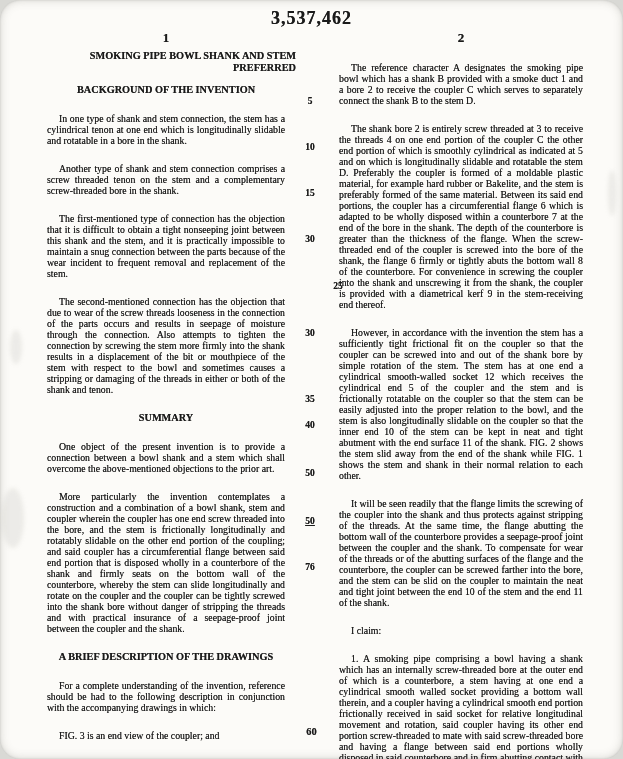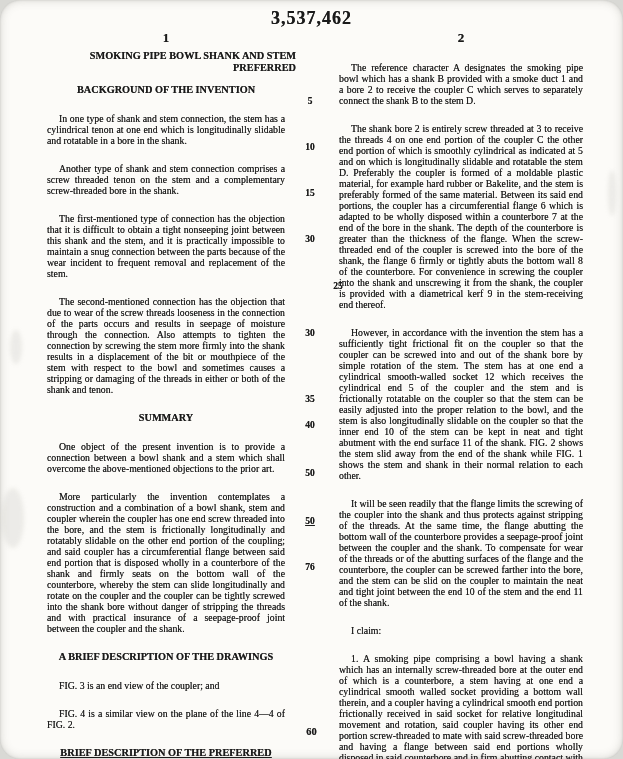--- a/index.html
+++ b/index.html
@@ -85,20 +85,21 @@
     </div>
     <div class="heading">BACKGROUND OF THE INVENTION</div>
     <p class="body-para">In one type of shank and stem connection, the stem has a cylindrical tenon at one end which is longitudinally slidable and rotatable in a bore in the shank.</p>
     <p class="body-para">Another type of shank and stem connection comprises a screw threaded tenon on the stem and a complementary screw-threaded bore in the shank.</p>
     <p class="body-para">The first-mentioned type of connection has the objection that it is difficult to obtain a tight nonseeping joint between this shank and the stem, and it is practically impossible to maintain a snug connection between the parts because of the wear incident to frequent removal and replacement of the stem.</p>
     <p class="body-para">The second-mentioned connection has the objection that due to wear of the screw threads looseness in the connection of the parts occurs and results in seepage of moisture through the connection. Also attempts to tighten the connection by screwing the stem more firmly into the shank results in a displacement of the bit or mouthpiece of the stem with respect to the bowl and sometimes causes a stripping or damaging of the threads in either or both of the shank and tenon.</p>
     <div class="heading">SUMMARY</div>
     <p class="body-para">One object of the present invention is to provide a connection between a bowl shank and a stem which shall overcome the above-mentioned objections to the prior art.</p>
     <p class="body-para">More particularly the invention contemplates a construction and a combination of a bowl shank, stem and coupler wherein the coupler has one end screw threaded into the bore, and the stem is frictionally longitudinally and rotatably slidable on the other end portion of the coupling; and said coupler has a circumferential flange between said end portion that is disposed wholly in a counterbore of the shank and firmly seats on the bottom wall of the counterbore, whereby the stem can slide longitudinally and rotate on the coupler and the coupler can be tightly screwed into the shank bore without danger of stripping the threads and with practical insurance of a seepage-proof joint between the coupler and the shank.</p>
     <div class="heading">A BRIEF DESCRIPTION OF THE DRAWINGS</div>
+    <p class="body-para">For a complete understanding of the invention, reference should be had to the following description in conjunction with the accompanying drawings in which:</p>
     <p class="body-para">FIG. 3 is an end view of the coupler; and</p>
     <p class="body-para">FIG. 4 is a similar view on the plane of the line 4—4 of FIG. 2.</p>
     <div class="heading two-line">
       <span>BRIEF DESCRIPTION OF THE PREFERRED</span><br>
       <span>EMBODIMENTS OF THE INVENTION</span>
     </div>
   </div>
 
   <div class="column column-right">
     <div class="col-num">2</div>

